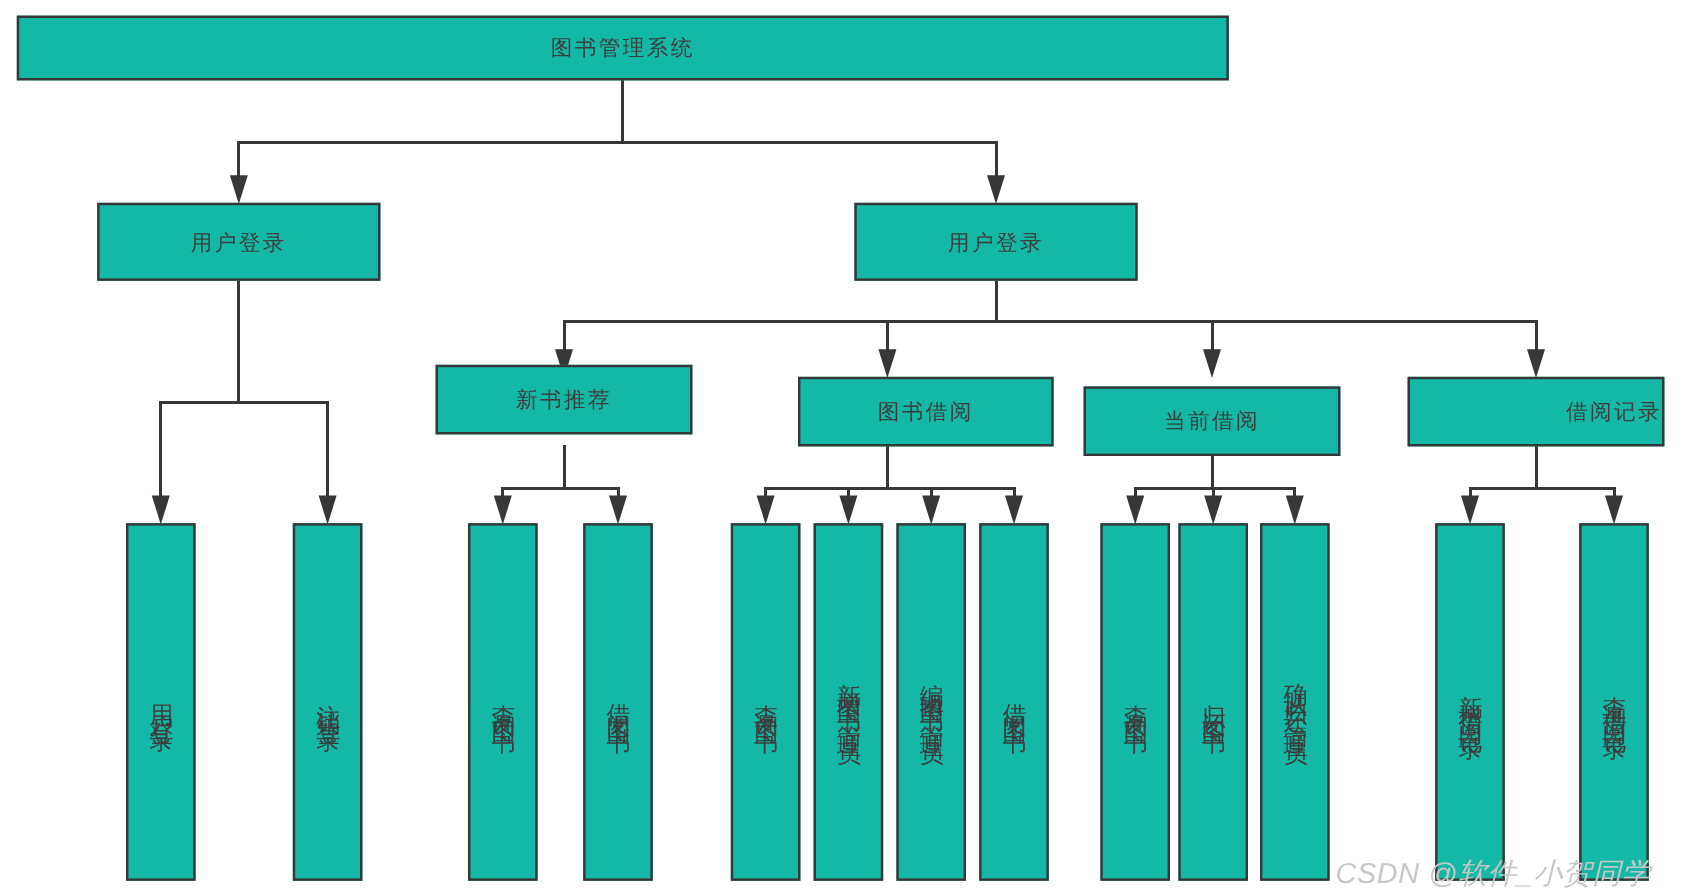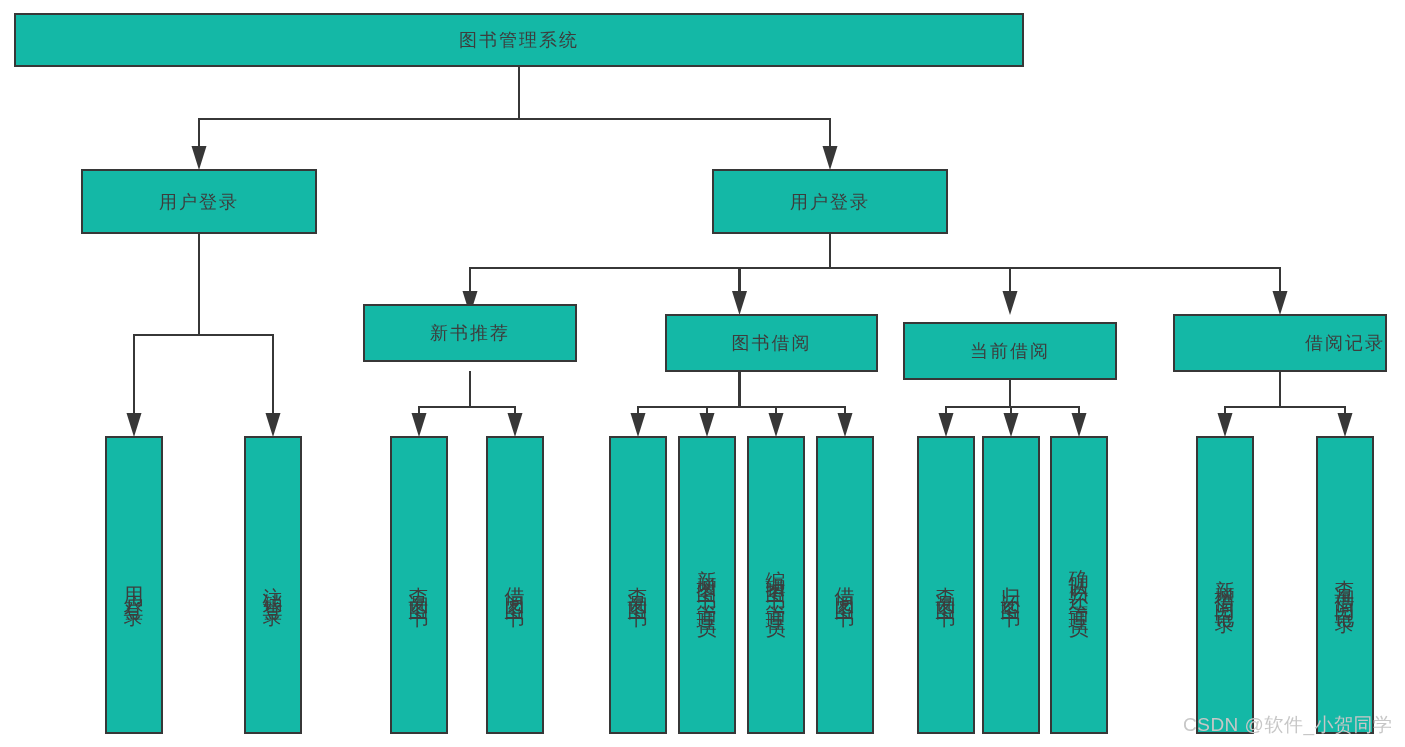--- a/index.html
+++ b/index.html
@@ -31,26 +31,27 @@
   .node.h{font-size:18px;letter-spacing:2px;}
   .node.v{
     writing-mode:vertical-rl;
     font-size:20px;
     letter-spacing:7px;
     line-height:1;
   }
   .node .lbl{white-space:nowrap;}
   .watermark{
     position:absolute;
-    left:1183px;top:712px;
-    font-size:19px;
+    left:1113px;top:712px;
+    font-size:24px;
     color:var(--wm);
     letter-spacing:0.5px;
     white-space:nowrap;
     z-index:5;
+    font-style:italic;
   }
 </style>
 </head>
 <body>
 
 <div class="canvas">
   <svg id="wires" width="1405" height="747" viewBox="0 0 1405 747" shape-rendering="crispEdges">
       <line x1="519" y1="67" x2="519" y2="119" stroke="#373737" stroke-width="2.5" stroke-linecap="square"></line>
       <line x1="199" y1="119" x2="830" y2="119" stroke="#373737" stroke-width="2.5" stroke-linecap="square"></line>
       <line x1="199" y1="119" x2="199" y2="150" stroke="#373737" stroke-width="2.5" stroke-linecap="square"></line>

